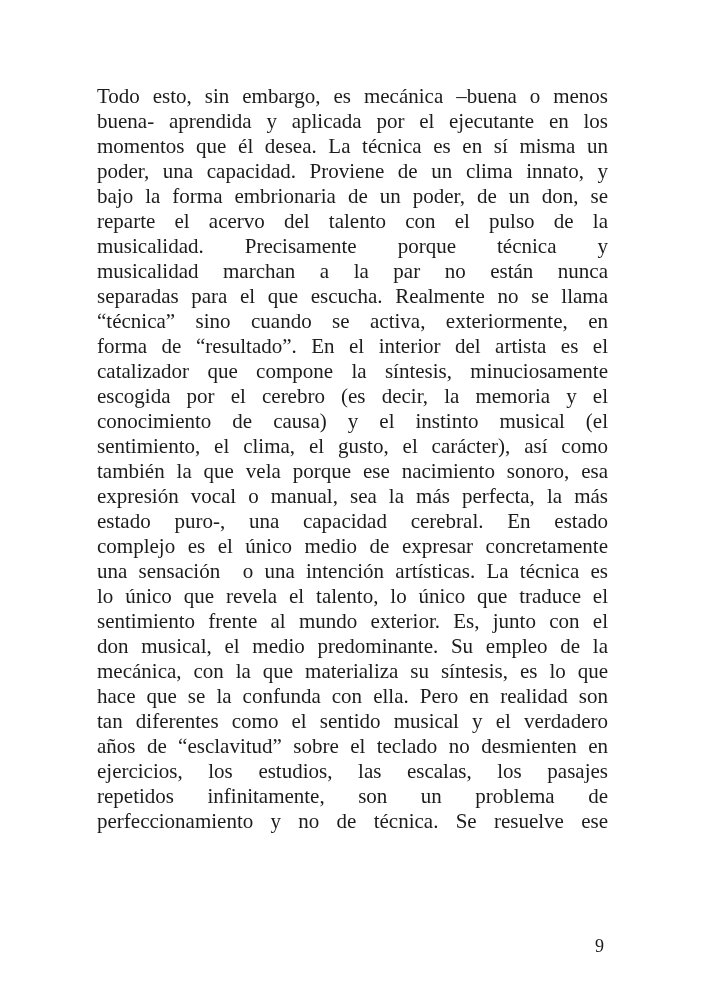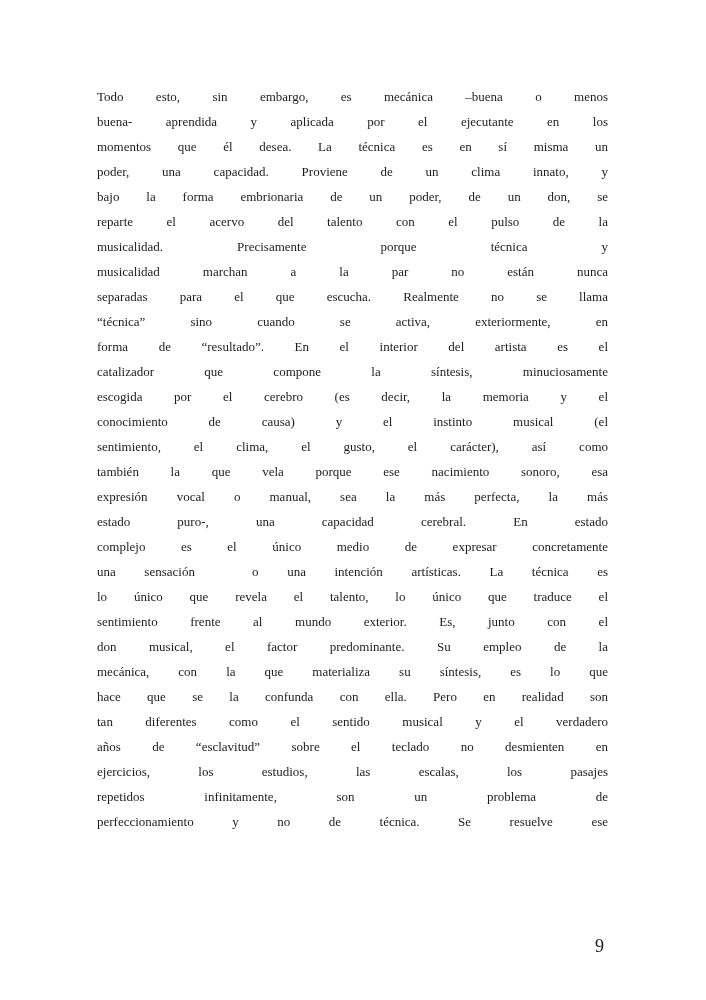--- a/index.html
+++ b/index.html
@@ -18,21 +18,21 @@
     height: 1000px;
     background: #ffffff;
     overflow: hidden;
   }
   .text-block {
     position: absolute;
     left: 97px;
     top: 84px;
     width: 511px;
     color: #1c1c1c;
-    font-size: 13px;
+    font-size: 21px;
   }
   .line {
     height: 25px;
     line-height: 25px;
     text-align: justify;
     text-align-last: justify;
     -moz-text-align-last: justify;
     text-justify: inter-word;
   }
   .page-number {
@@ -66,21 +66,21 @@
       <div class="line">escogida por el cerebro (es decir, la memoria y el</div>
       <div class="line">conocimiento de causa) y el instinto musical (el</div>
       <div class="line">sentimiento, el clima, el gusto, el carácter), así como</div>
       <div class="line">también la que vela porque ese nacimiento sonoro, esa</div>
       <div class="line">expresión vocal o manual, sea la más perfecta, la más</div>
       <div class="line">estado puro-, una capacidad cerebral. En estado</div>
       <div class="line">complejo es el único medio de expresar concretamente</div>
       <div class="line">una sensación&nbsp; o una intención artísticas. La técnica es</div>
       <div class="line">lo único que revela el talento, lo único que traduce el</div>
       <div class="line">sentimiento frente al mundo exterior. Es, junto con el</div>
-      <div class="line">don musical, el factor predominante. Su empleo de la</div>
+      <div class="line">don musical, el medio predominante. Su empleo de la</div>
       <div class="line">mecánica, con la que materializa su síntesis, es lo que</div>
       <div class="line">hace que se la confunda con ella. Pero en realidad son</div>
       <div class="line">tan diferentes como el sentido musical y el verdadero</div>
       <div class="line">años de “esclavitud” sobre el teclado no desmienten en</div>
       <div class="line">ejercicios, los estudios, las escalas, los pasajes</div>
       <div class="line">repetidos infinitamente, son un problema de</div>
       <div class="line">perfeccionamiento y no de técnica. Se resuelve ese</div>
     </div>
   <div class="page-number">9</div>
 </div>

